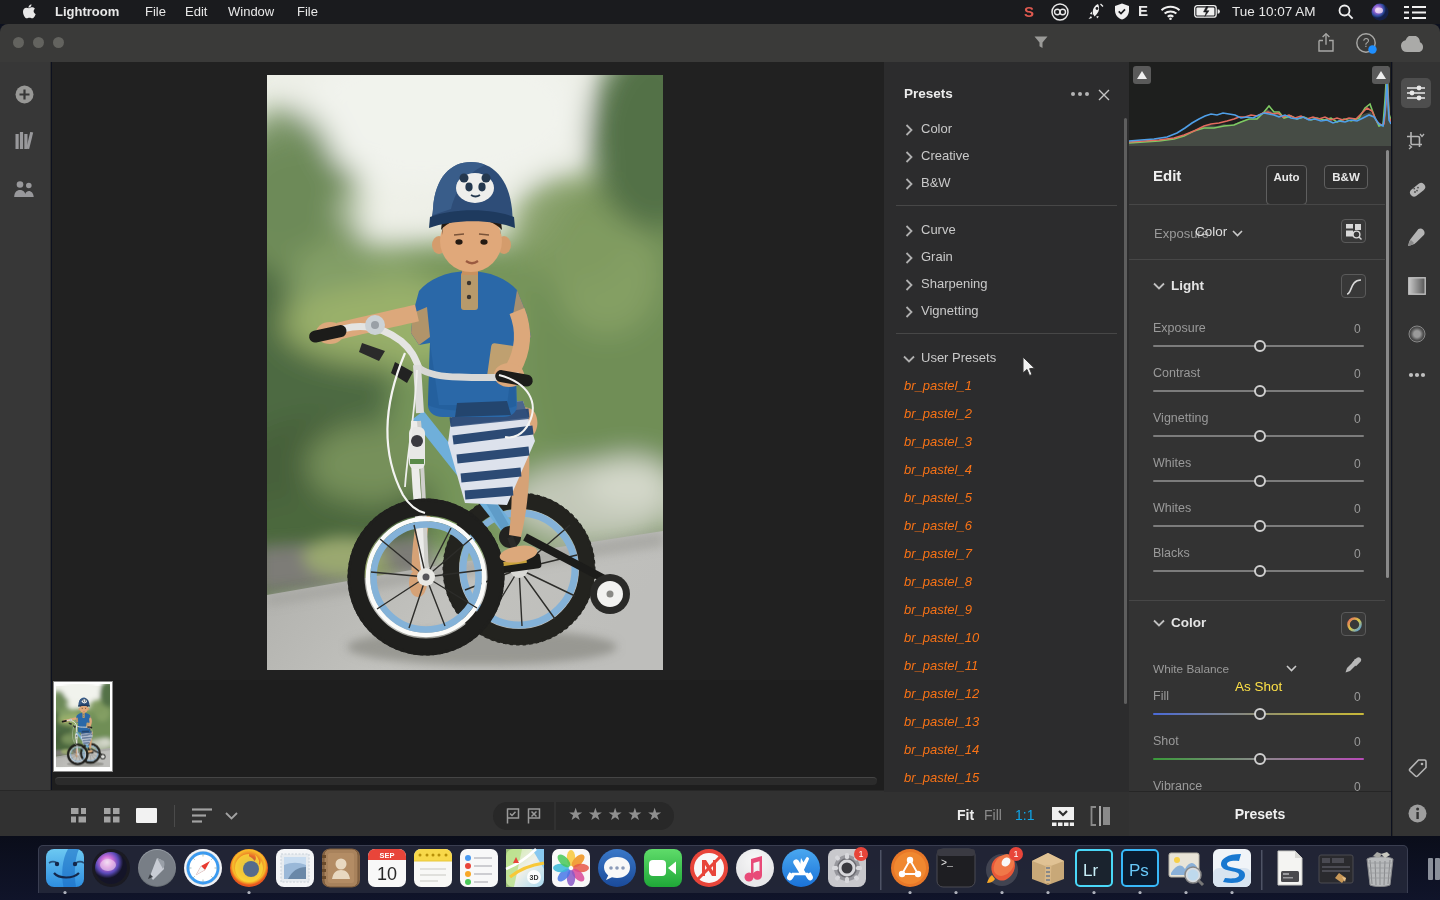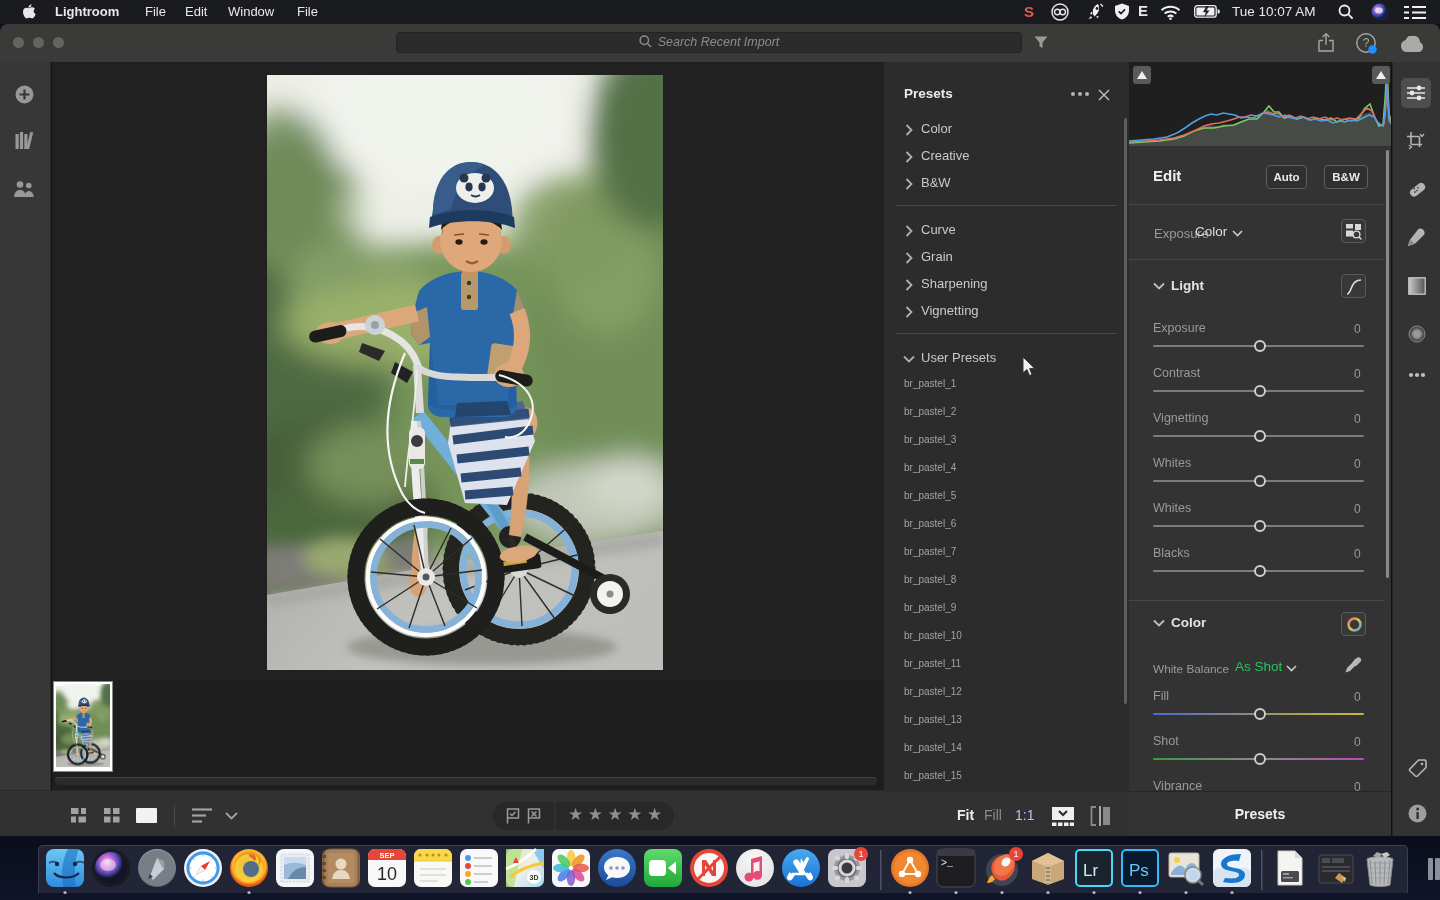--- a/index.html
+++ b/index.html
@@ -31,43 +31,39 @@
 #photo { left:267px; top:75px; width:396px; height:595px; }
 #thumb { left:53px; top:681px; width:60px; height:91px; background:#fff; border:1px solid #888; padding:2px; }
 
 
 #desktopstrip { left:0; top:836px; width:1440px; height:64px; background:linear-gradient(#0a0d1a,#10142a); }
 #dock { left:38px; top:845px; width:1370px; height:48px; background:rgba(38,42,58,0.82); border:1px solid rgba(90,95,115,0.45); border-bottom:none; border-radius:5px 5px 0 0; }
 
 
 .ptitle { font-weight:bold; color:#ececec; font-size:13.5px; }
 .prow { position:absolute; color:#c9c9c9; font-size:13px; }
-.plist { position:absolute; color:#a3a3a3; font-size:10px; }
+.plist { position:absolute; color:#f97316; font-size:13px;font-style:italic; }
 .divider { position:absolute; height:1px; background:#474747; }
 
 
 .lbl { position:absolute; color:#9a9a9a; font-size:12.5px; }
 .val { position:absolute; color:#9a9a9a; font-size:12px; }
 .track { position:absolute; height:2px; background:#7c7c7c; border-radius:1px; }
 .knob { position:absolute; width:12px; height:12px; border:2px solid #cfcfcf; border-radius:50%; background:#333333; }
 .btn { position:absolute; border:1px solid #5f5f5f; border-radius:4px; color:#e8e8e8; font-size:11.5px; font-weight:bold; text-align:center; background:#2f2f2f; }
 .iconbtn { position:absolute; width:25px; height:24px; border:1px solid #5a5a5a; border-radius:4px; background:#383838; }
 </style>
 </head>
 <body>
 <div id="stage">
   <div id="desktopstrip" class="abs"></div>
   <div id="titlebar" class="abs"></div>
   <div class="tl abs" style="left:13px"></div>
   <div class="tl abs" style="left:33px"></div>
   <div class="tl abs" style="left:53px"></div>
-  <div id="searchbar" class="abs"><svg style="vertical-align:-2px;margin-right:6px" width="13" height="13" viewBox="0 0 13 13">
-        <circle cx="5.3" cy="5.3" r="4.2" fill="none" stroke="#8d8d8b" stroke-width="1.5"></circle>
-        <path d="M8.5 8.5 L12 12" stroke="#8d8d8b" stroke-width="1.5"></path>
-      </svg>Search Recent Import</div>
   <svg class="abs" style="left:1034px;top:36px" width="14" height="13" viewBox="0 0 14 13">
       <path d="M0.5 0.5 h13 L8.5 6.5 v5.5 l-3 -1.8 V6.5 Z" fill="#9a9a98"></path>
     </svg>
   <svg class="abs" style="left:1318px;top:33px" width="16" height="19" viewBox="0 0 16 19">
       <g stroke="#a8a8a6" stroke-width="1.4" fill="none">
         <path d="M1 7.5 h4 m6 0 h4 v10.5 h-14 v-10.5"></path>
         <path d="M8 0.8 v11"></path>
         <path d="M4.6 4 L8 0.8 L11.4 4"></path>
       </g>
     </svg>
@@ -207,21 +203,21 @@
         <path d="M4 5.5 l2 2 3.5-3.8" stroke="#9a9a9a" stroke-width="1.5" fill="none"></path>
       </svg>
     <svg style="position:absolute;left:527px;top:17px" width="14" height="16" viewBox="0 0 14 16">
         <path d="M1.5 1 h11 v9 h-11" fill="none" stroke="#9a9a9a" stroke-width="1.5"></path>
         <path d="M1.5 0.5 v15" stroke="#9a9a9a" stroke-width="1.5"></path>
         <path d="M4.5 3.5 l5 5 m0 -5 l-5 5" stroke="#9a9a9a" stroke-width="1.5"></path>
       </svg>
     <span style="position:absolute;left:568px;top:13px;color:#8f8f8f;font-size:17px;letter-spacing:4.5px">★★★★★</span>
     <span style="position:absolute;left:957px;top:16px;color:#ededed;font-size:14px;font-weight:bold">Fit</span>
     <span style="position:absolute;left:984px;top:16px;color:#8a8a8a;font-size:14px">Fill</span>
-    <span style="position:absolute;left:1015px;top:16px;color:#c4b5fd;font-size:14px">1:1</span>
+    <span style="position:absolute;left:1015px;top:16px;color:#0ea5e9;font-size:14px">1:1</span>
     <svg style="position:absolute;left:1052px;top:16px" width="22" height="19" viewBox="0 0 22 19">
         <rect x="0" y="0" width="22" height="13" fill="#f0f0f0"></rect>
         <path d="M7 4 l4 4 4-4" fill="none" stroke="#2d2d2d" stroke-width="2.2"></path>
         <g fill="#f0f0f0">
           <rect x="0" y="15.5" width="4.5" height="3.5"></rect>
           <rect x="6" y="15.5" width="4.5" height="3.5"></rect>
           <rect x="12" y="15.5" width="4.5" height="3.5"></rect>
           <rect x="17.8" y="15.5" width="4.2" height="3.5"></rect>
         </g>
       </svg>
@@ -302,21 +298,21 @@
         </svg>
       </div>
     <div style="position:absolute;left:243px;top:4px;width:18px;height:18px;background:#5a5a5a;border-radius:3px">
         <svg style="position:absolute;left:4px;top:5px" width="10" height="8" viewBox="0 0 10 8">
           <path d="M5 0 L10 8 L0 8 Z" fill="#efefef"></path>
         </svg>
       </div>
   </div>
   <div id="editpanel" class="abs">
     <span style="position:absolute;left:24px;top:21px;font-weight:bold;color:#f0f0f0;font-size:15px">Edit</span>
-    <div class="btn" style="left:137px;top:19px;width:41px;height:24px;line-height:22px">Auto</div>
+    <div class="btn" style="left:137px;top:19px;width:41px;height:40px;line-height:22px">Auto</div>
     <div class="btn" style="left:195px;top:19px;width:44px;height:24px;line-height:22px">B&amp;W</div>
     <div class="divider" style="left:0;top:58px;width:256px"></div>
     <span class="lbl" style="left:25px;top:80px;font-size:13px">Exposure</span>
     <span style="position:absolute;left:66px;top:78px;color:#dedede;font-size:13.5px">Color</span>
     <svg style="position:absolute;left:103px;top:84px" width="11" height="7" viewBox="0 0 11 7">
         <path d="M1 1 L5.5 5.5 L10 1" fill="none" stroke="#cacaca" stroke-width="1.6"></path>
       </svg>
     <div class="iconbtn" style="left:212px;top:73px">
         <svg style="position:absolute;left:4px;top:4px" width="16" height="16" viewBox="0 0 16 16">
           <g fill="#d8d8d8">
@@ -373,21 +369,21 @@
             <linearGradient id="cw1" x1="0" y1="0" x2="1" y2="1">
               <stop offset="0%" stop-color="#e86a5a"></stop>
               <stop offset="50%" stop-color="#d8c84a"></stop>
               <stop offset="100%" stop-color="#4a9ae8"></stop>
             </linearGradient>
           </defs>
           <circle cx="7.5" cy="7.5" r="6" fill="none" stroke="url(#cw1)" stroke-width="2.6"></circle>
         </svg>
       </div>
     <span class="lbl" style="left:24px;top:516px;font-size:11.8px">White Balance</span>
-    <span style="position:absolute;left:106px;top:513px;color:#22c55e;font-size:13.5px">As Shot</span>
+    <span style="position:absolute;left:106px;top:533px;color:#fde047;font-size:13.5px">As Shot</span>
     <svg style="position:absolute;left:157px;top:519px" width="11" height="7" viewBox="0 0 11 7">
         <path d="M1 1 L5.5 5.5 L10 1" fill="none" stroke="#cacaca" stroke-width="1.6"></path>
       </svg>
     <svg style="position:absolute;left:215px;top:510px" width="18" height="18" viewBox="0 0 18 18">
         <path d="M1.5 16.5 L3 12 L10 5 L13 8 L6 15 Z" fill="#b8b8b8"></path>
         <path d="M10.5 3.5 L14.5 7.5 M9.5 6.5 l4 -4 a1.8 1.8 0 0 1 2.5 2.5 l-4 4z" stroke="#b8b8b8" stroke-width="1.8" fill="#b8b8b8"></path>
       </svg>
     <span class="lbl" style="left:24px;top:543px">Fill</span>
       <span class="val" style="left:225px;top:544px">0</span>
     <div class="track" style="left:24px;top:567px;width:211px;background:linear-gradient(90deg,#4a6ad8,#8a8a7a 45%,#b0a84a 75%,#c8b83a)"></div>

